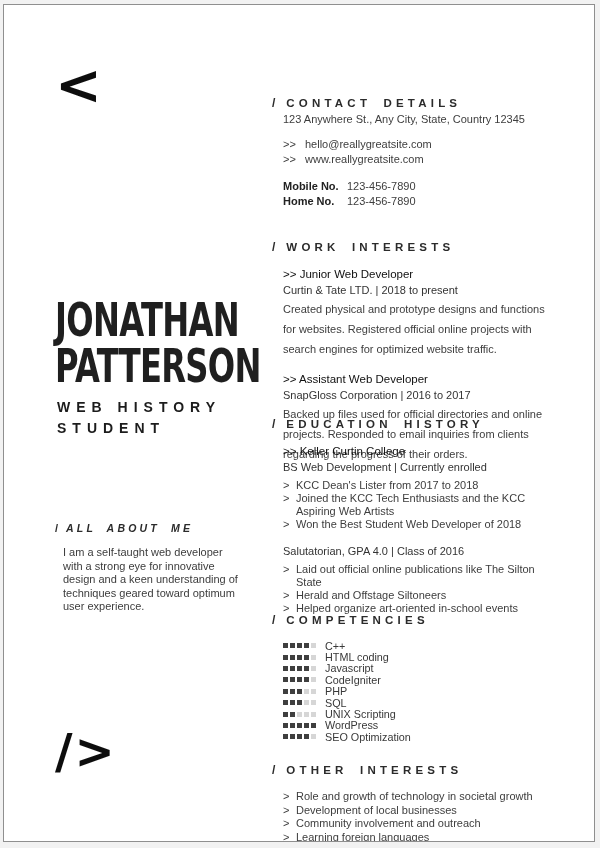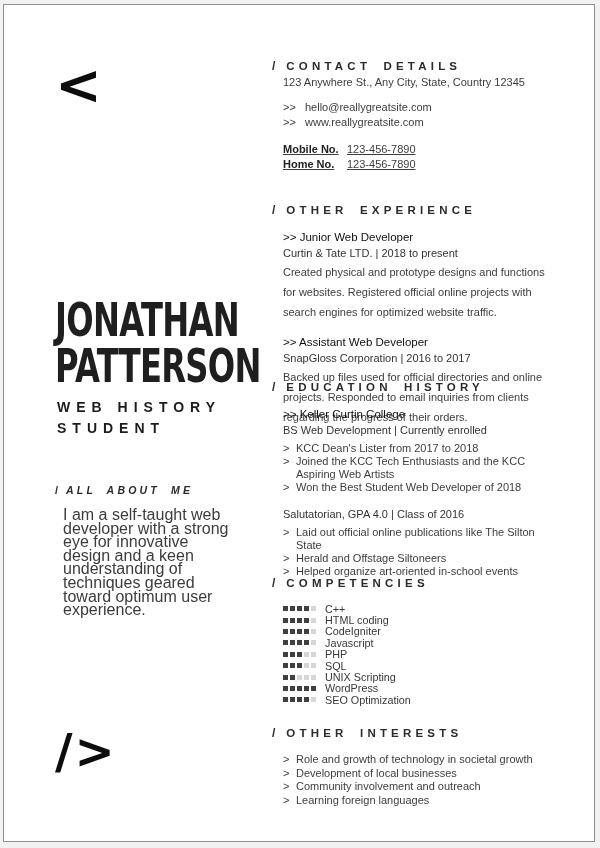--- a/index.html
+++ b/index.html
@@ -12,42 +12,42 @@
   .logo{position:absolute;left:0;font-family:"DejaVu Sans",sans-serif;font-weight:bold;
     color:#0d0d0d;line-height:1;}
   .logo.top{top:52px;font-size:56px;}
   .logo.bottom{top:722px;font-size:48px;letter-spacing:2px;}
   .name{position:absolute;top:292px;left:0;margin:0;font-family:"DejaVu Sans",sans-serif;
     font-weight:bold;font-size:46px;line-height:46px;letter-spacing:-1px;color:#1f1f1f;
     transform:scaleX(0.70);transform-origin:left top;white-space:nowrap;}
   .role{position:absolute;top:392px;left:2px;font-size:14px;font-weight:bold;
     letter-spacing:6px;line-height:21px;color:#1c1c1c;}
   .about{position:absolute;top:479px;left:0;width:186px;}
-  .about .body{margin:12px 0 0 8px;font-size:16px;line-height:13.6px;color:#3c3c3c;width:176px;}
+  .about .body{margin:12px 0 0 8px;font-size:11px;line-height:13.6px;color:#3c3c3c;width:176px;}
 
   
   .sec-h{display:flex;align-items:baseline;font-weight:bold;color:#2b2b2b;}
   .sec-h .slash{font-size:12px;margin-right:11px;}
-  .sec-h .t{font-size:11.5px;letter-spacing:4.2px;word-spacing:5px;}
+  .sec-h .t{font-size:11.5px;letter-spacing:4.2px;word-spacing:5px;margin-top:38px;}
   .about .sec-h .slash{font-size:11px;margin-right:8px;}
   .about .sec-h .t{font-size:10.5px;letter-spacing:3.2px;font-style:italic;}
 
   
   .right{position:absolute;left:268px;top:0;width:288px;height:100%;font-size:11px;color:#3d3d3d;}
   .right section{position:absolute;left:0;width:288px;}
   .sec-contact{top:54px;} .sec-work{top:198px;} .sec-edu{top:375px;}
   .sec-comp{top:571px;} .sec-int{top:721px;}
   .sec-body{margin-left:11px;}
 
   .address{margin-top:3px;line-height:13px;}
   .links{margin-top:11px;}
   .link-row{display:flex;line-height:15px;}
   .link-row .mk{width:22px;flex:none;color:#3d3d3d;}
   .phones{margin-top:12px;}
-  .phone-row{display:flex;line-height:15px;text-decoration:underline;}
+  .phone-row{display:flex;line-height:15px;}
   .phone-row .lbl{width:64px;flex:none;font-weight:bold;color:#222;}
 
   .job{margin-top:13px;}
   .job-title,.school-name{font-weight:normal;font-size:11.5px;color:#101010;line-height:14px;}
   .job-meta,.school-meta{margin-top:2px;line-height:14px;color:#333;}
   .job-desc{margin-top:2px;line-height:20px;width:276px;}
   .school{margin-top:13px;}
   .bullets{margin-top:5px;}
   .bullet{display:flex;line-height:13px;}
   .bullet .mk{width:13px;flex:none;}
@@ -119,21 +119,21 @@
             <span class="lbl">Home No.</span>
             <span>123-456-7890</span>
           </div>
         </div>
       </div>
     </section>
 
     <section class="sec-work">
       <div class="sec-h">
         <span class="slash">/</span>
-        <span class="t">OTHER EXPERIENCE</span>
+        <span class="t">WORK INTERESTS</span>
       </div>
       <div class="sec-body">
         <div class="job">
           <div class="job-title">&gt;&gt; Junior Web Developer</div>
           <div class="job-meta">Curtin &amp; Tate LTD. | 2018 to present</div>
           <div class="job-desc">Created physical and prototype designs and functions for websites. Registered official online projects with search engines for optimized website traffic.</div>
         </div>
         <div class="job">
           <div class="job-title">&gt;&gt; Assistant Web Developer</div>
           <div class="job-meta">SnapGloss Corporation | 2016 to 2017</div>
@@ -214,31 +214,31 @@
             <span class="skill-name">HTML coding</span>
           </div>
           <div class="skill">
             <span class="squares">
                 <i class="sq" style="background: rgb(63, 63, 63);"></i>
                 <i class="sq" style="background: rgb(63, 63, 63);"></i>
                 <i class="sq" style="background: rgb(63, 63, 63);"></i>
                 <i class="sq" style="background: rgb(63, 63, 63);"></i>
                 <i class="sq" style="background: rgb(214, 214, 214);"></i>
               </span>
+            <span class="skill-name">Javascript</span>
+          </div>
+          <div class="skill">
+            <span class="squares">
+                <i class="sq" style="background: rgb(63, 63, 63);"></i>
+                <i class="sq" style="background: rgb(63, 63, 63);"></i>
+                <i class="sq" style="background: rgb(63, 63, 63);"></i>
+                <i class="sq" style="background: rgb(63, 63, 63);"></i>
+                <i class="sq" style="background: rgb(214, 214, 214);"></i>
+              </span>
             <span class="skill-name">CodeIgniter</span>
-          </div>
-          <div class="skill">
-            <span class="squares">
-                <i class="sq" style="background: rgb(63, 63, 63);"></i>
-                <i class="sq" style="background: rgb(63, 63, 63);"></i>
-                <i class="sq" style="background: rgb(63, 63, 63);"></i>
-                <i class="sq" style="background: rgb(63, 63, 63);"></i>
-                <i class="sq" style="background: rgb(214, 214, 214);"></i>
-              </span>
-            <span class="skill-name">Javascript</span>
           </div>
           <div class="skill">
             <span class="squares">
                 <i class="sq" style="background: rgb(63, 63, 63);"></i>
                 <i class="sq" style="background: rgb(63, 63, 63);"></i>
                 <i class="sq" style="background: rgb(63, 63, 63);"></i>
                 <i class="sq" style="background: rgb(214, 214, 214);"></i>
                 <i class="sq" style="background: rgb(214, 214, 214);"></i>
               </span>
             <span class="skill-name">PHP</span>

